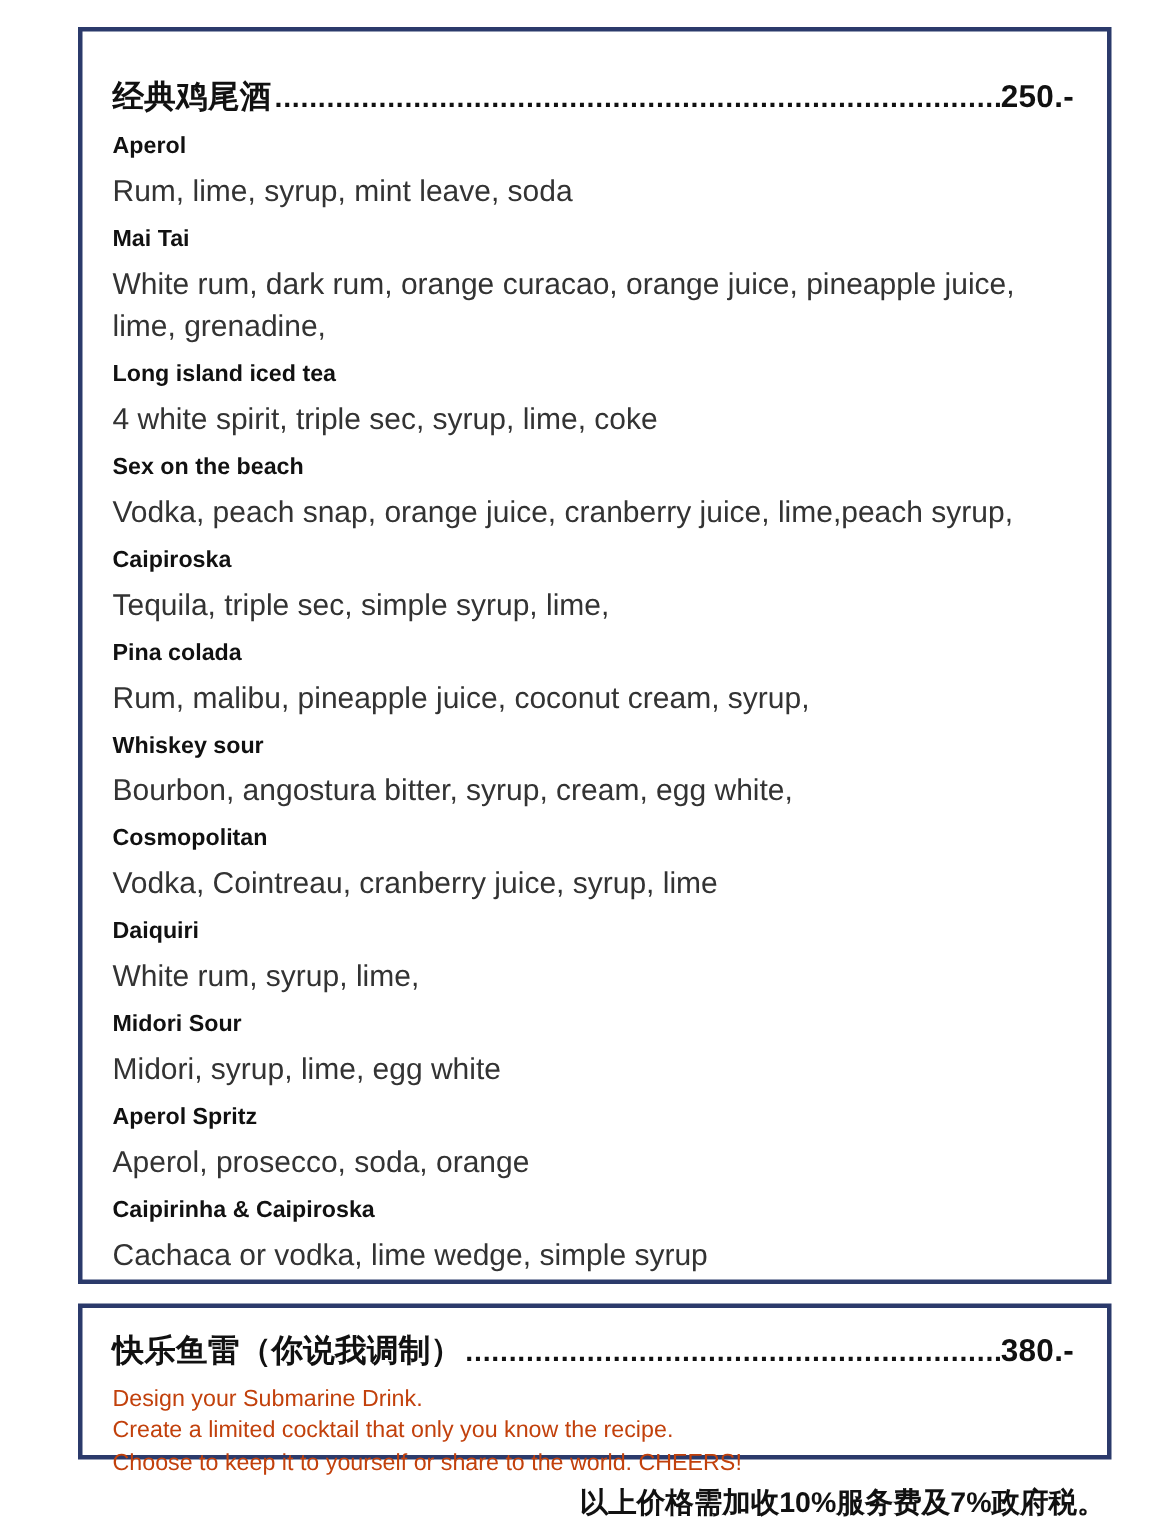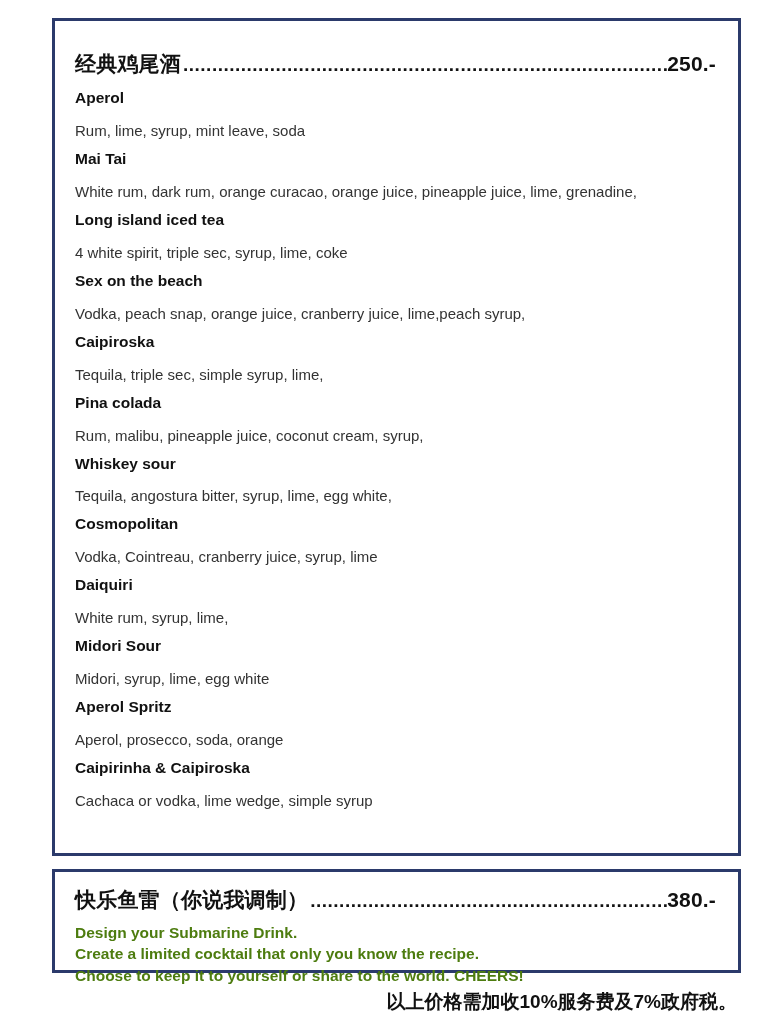--- a/index.html
+++ b/index.html
@@ -66,33 +66,33 @@
   .item {
     margin-bottom: 8px;
   }
   .item-name {
     font-weight: bold;
     font-size: 15.5px;
     line-height: 1.35;
     color: #111111;
   }
   .item-desc {
-    font-size: 15px;
+    font-size: 20px;
     line-height: 1.4;
     color: #333333;
-    margin-top: 11px;
+    margin-top: 5px;
   }
   .bottom-lines {
     margin-top: 8px;
   }
   .bottom-line {
-    font-weight: bold;
+    font-weight: normal;
     font-size: 15.5px;
     line-height: 1.38;
-    color: #4d7c0f;
+    color: #c2410c;
   }
   .footer-note {
     margin-top: 16px;
     text-align: right;
     font-weight: bold;
     font-size: 19px;
     color: #111111;
     padding-right: 4px;
   }
 </style>
@@ -136,21 +136,21 @@
         <div class="item-desc">Tequila, triple sec, simple syrup, lime,</div>
       </div>
 
       <div class="item">
         <div class="item-name">Pina colada</div>
         <div class="item-desc">Rum, malibu, pineapple juice, coconut cream, syrup,</div>
       </div>
 
       <div class="item">
         <div class="item-name">Whiskey sour</div>
-        <div class="item-desc">Tequila, angostura bitter, syrup, lime, egg white,</div>
+        <div class="item-desc">Bourbon, angostura bitter, syrup, cream, egg white,</div>
       </div>
 
       <div class="item">
         <div class="item-name">Cosmopolitan</div>
         <div class="item-desc">Vodka, Cointreau, cranberry juice, syrup, lime</div>
       </div>
 
       <div class="item">
         <div class="item-name">Daiquiri</div>
         <div class="item-desc">White rum, syrup, lime,</div>

